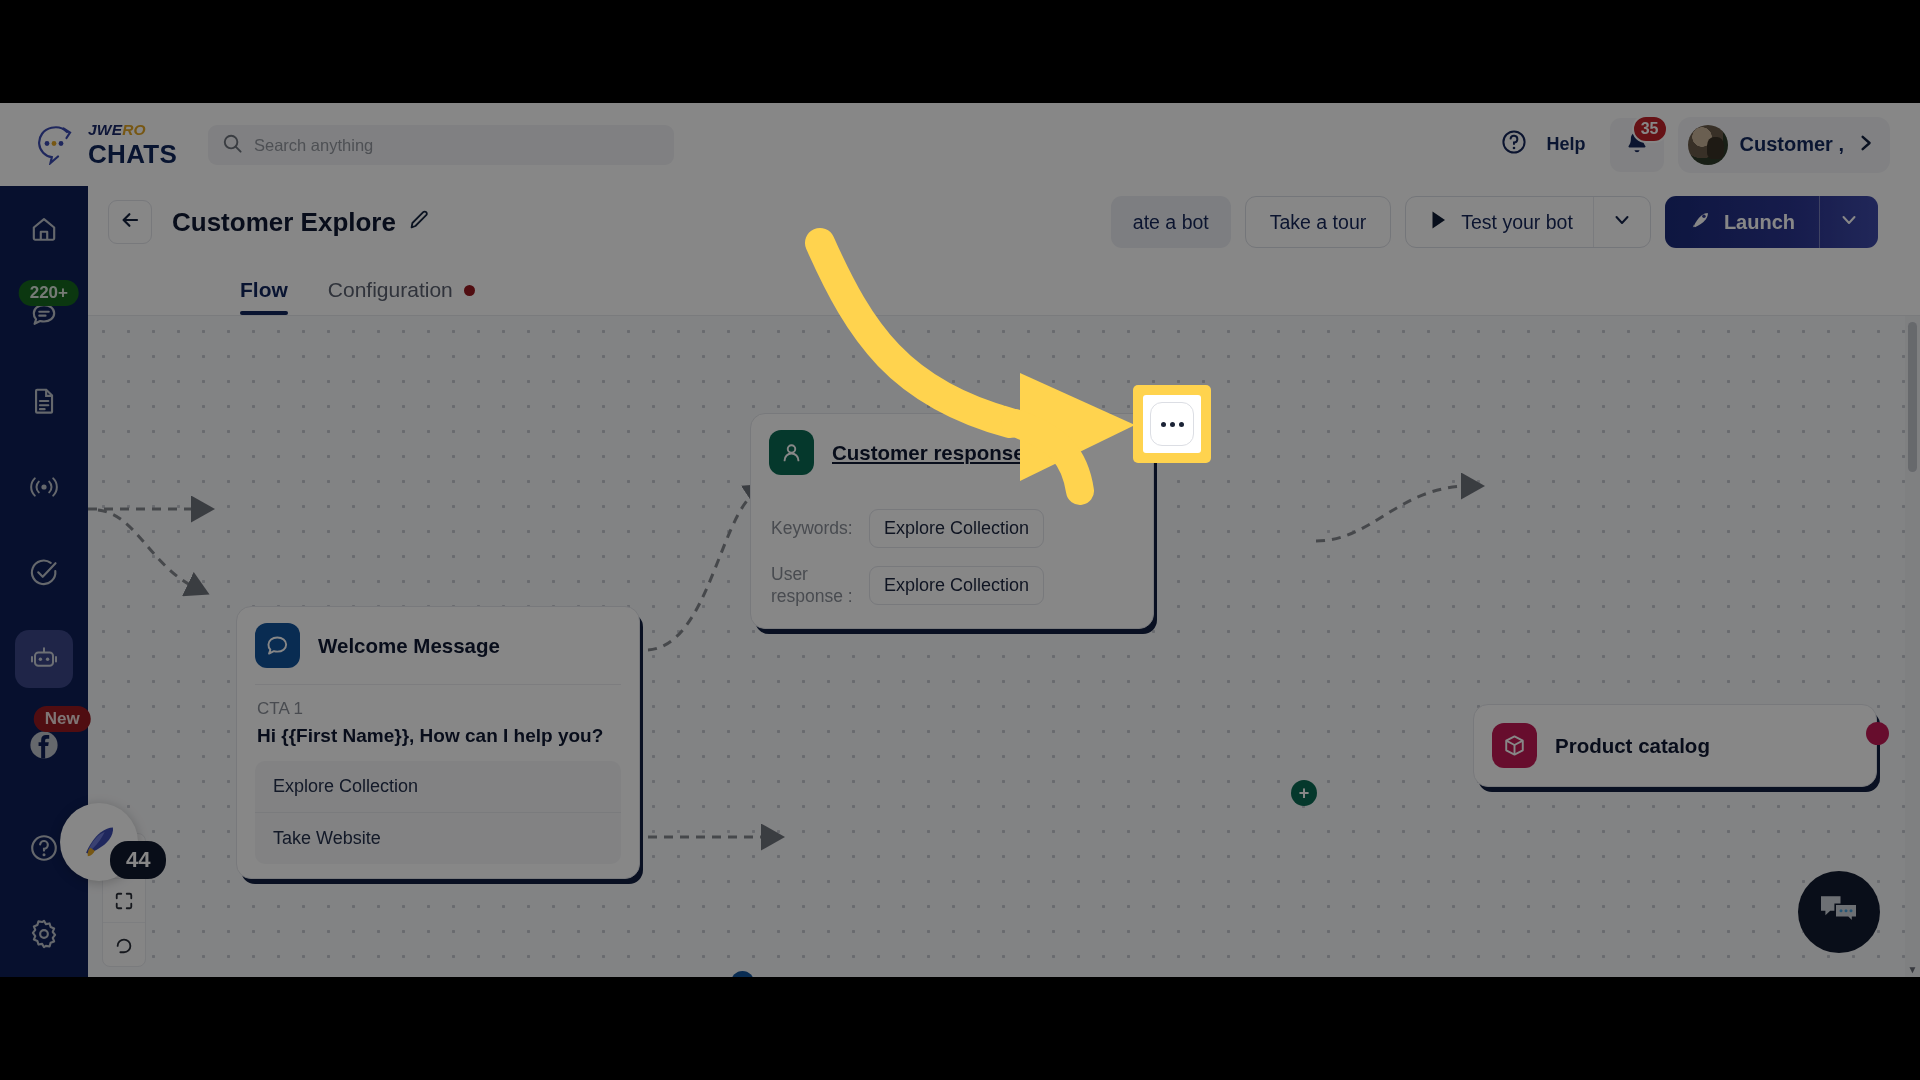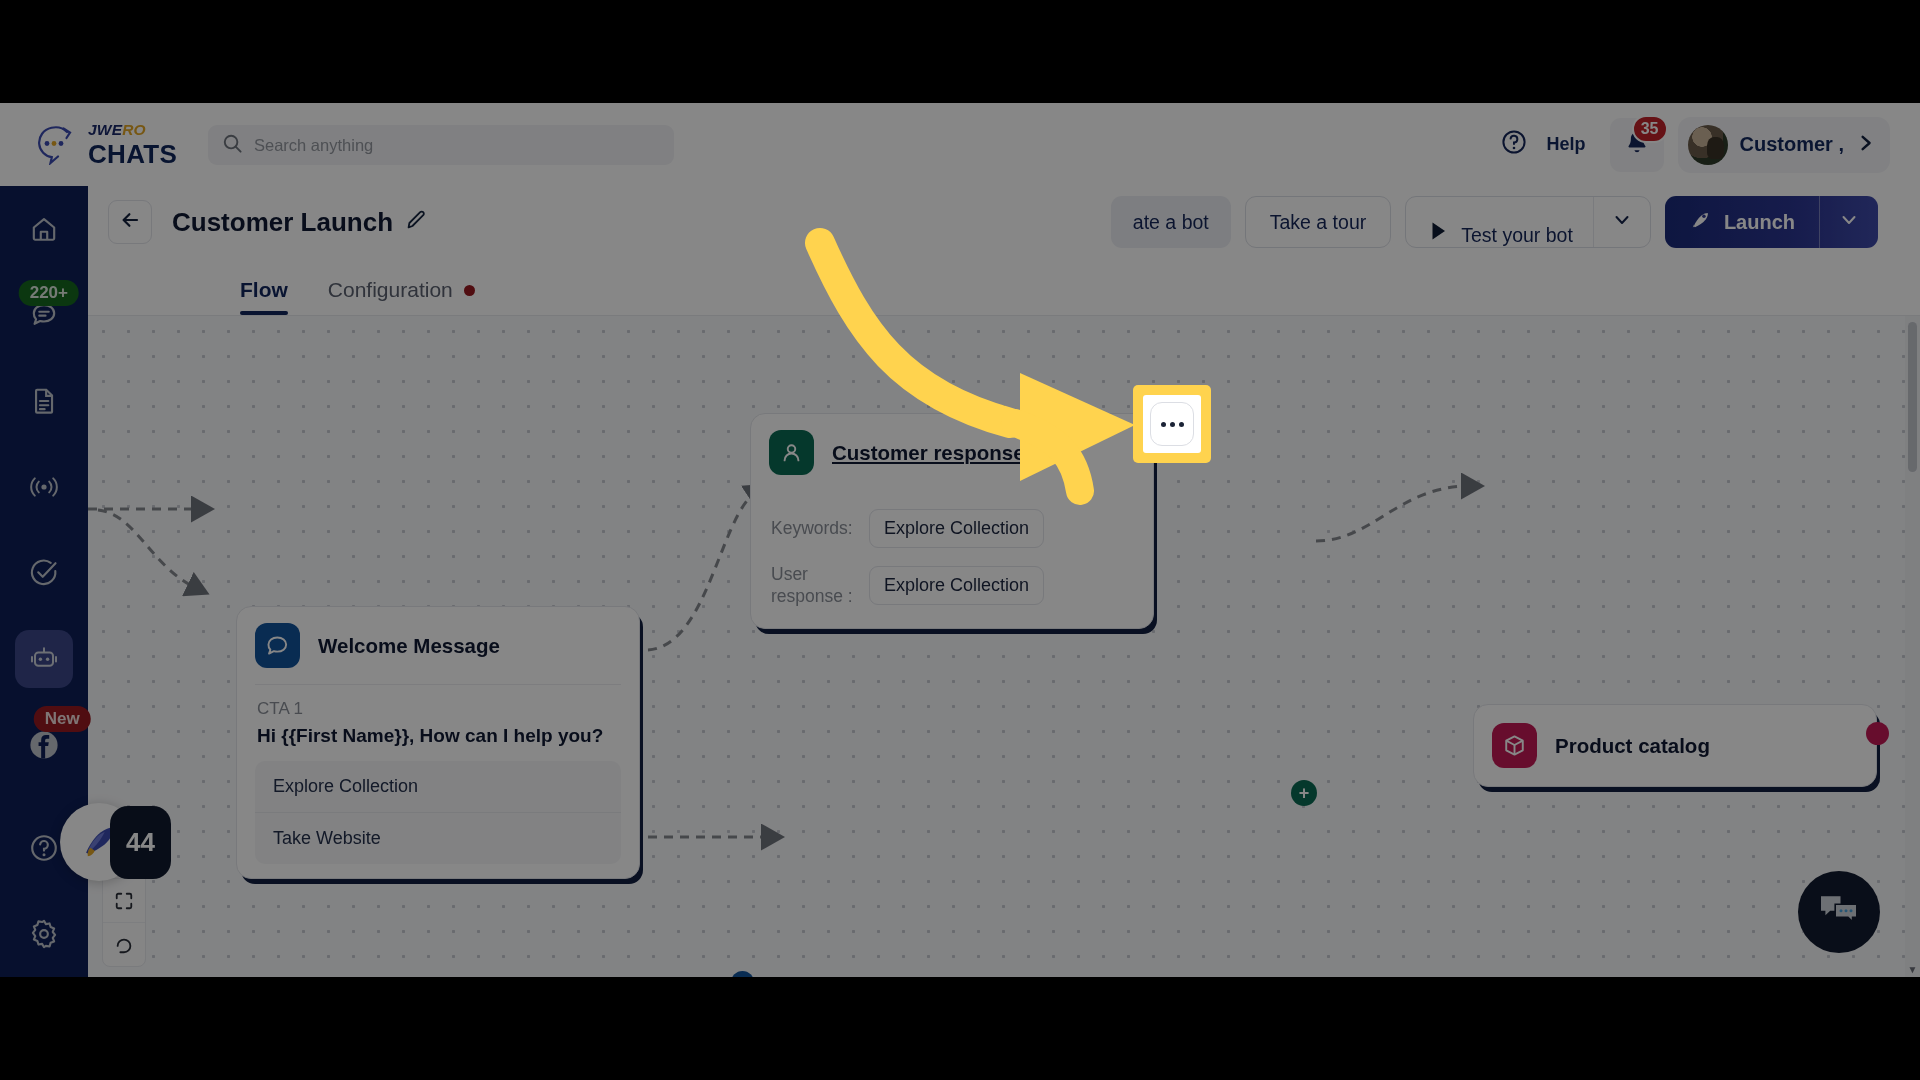--- a/index.html
+++ b/index.html
@@ -98,21 +98,21 @@
   .pencil-btn { margin-left: 12px; display: flex; align-items: center; cursor: pointer; }
 
   .subhead-actions { margin-left: auto; display: flex; align-items: center; gap: 14px; padding-right: 42px; }
   .btn {
     height: 52px; border-radius: 11px; display: flex; align-items: center; justify-content: center;
     font-size: 19.5px; color: #16275a; cursor: pointer; white-space: nowrap; background: #fff;
   }
   .btn.soft { background: #eceef3; border: none; padding: 0 22px; }
   .btn.outline { border: 1px solid #dcdfe6; padding: 0 24px; }
   .btn.split { border: 1px solid #dcdfe6; padding: 0; display: flex; align-items: stretch; }
-  .btn.split .seg1 { display: flex; align-items: flex-end; gap: 13px; padding: 0 20px 0 22px; }
+  .btn.split .seg1 { display: flex; align-items: center; gap: 13px; padding: 0 20px 0 22px; }
   .btn.split .seg2 { display: flex; align-items: center; padding: 0 18px; border-left: 1px solid #e7e9ee; }
   .btn.primary {
     background: linear-gradient(90deg,#1b2b7a 0%,#2b3590 60%,#3f4aa8 100%); color: #fff;
     border-radius: 11px; padding: 0; display: flex; align-items: stretch; overflow: hidden;
   }
   .btn.primary .seg1 { display: flex; align-items: center; gap: 12px; padding: 0 24px; font-size: 20px; font-weight: bold; }
   .btn.primary .seg2 { display: flex; align-items: center; padding: 0 19px; border-left: 1px solid rgba(255,255,255,.35); }
 
   
   .tabsbar {
@@ -187,21 +187,21 @@
   .zoomctl div { height: 44px; display: flex; align-items: center; justify-content: center; cursor: pointer; }
   .zoomctl div + div { border-top: 1px solid #eceef1; }
 
   .launcher {
     position: absolute; left: 60px; bottom: 96px; width: 78px; height: 78px; border-radius: 50%;
     background: #fff; box-shadow: 0 2px 12px rgba(0,0,0,.22); display: flex; align-items: center; justify-content: center;
     z-index: 30; cursor: pointer;
   }
   .launcher-badge {
     position: absolute; left: 110px; bottom: 98px; background: #101a2e; color: #fff;
-    border-radius: 18px; padding: 21px 16px; font-size: 26px; font-weight: bold; z-index: 31;
+    border-radius: 18px; padding: 6px 16px; font-size: 22px; font-weight: bold; z-index: 31;
   }
   .chatbubble {
     position: absolute; right: 40px; bottom: 24px; width: 82px; height: 82px; border-radius: 50%;
     background: #121c30; display: flex; align-items: center; justify-content: center; z-index: 30; cursor: pointer;
   }
 
   
   .callout {
     position: absolute; left: 681px; top: 166px; width: 477px; height: 138px;
     background: #e9ebf0; border-radius: 14px; z-index: 80;
@@ -389,21 +389,21 @@
 
     <div class="subhead">
       <div class="back-btn">
         <span>
           <svg viewBox="0 0 24 24" width="24" height="24">
             <line x1="19" y1="12" x2="6" y2="12" stroke="#13213d" stroke-width="2.2" stroke-linecap="round"></line>
             <path d="M11.4 6.2 5.6 12l5.8 5.8" fill="none" stroke="#13213d" stroke-width="2.2" stroke-linecap="round" stroke-linejoin="round"></path>
           </svg>
         </span>
       </div>
-      <div class="bot-title">Customer Launch</div>
+      <div class="bot-title">Customer Explore</div>
       <div class="pencil-btn">
         <span>
           <svg viewBox="0 0 22 22" width="22" height="22">
             <path d="M3.6 18.4 4.4 14 15.2 3.2a2.1 2.1 0 0 1 3 3L7.4 17l-3.8 1.4Z" fill="none" stroke="#15243f" stroke-width="1.8" stroke-linejoin="round"></path>
           </svg>
         </span>
       </div>
 
       <div class="subhead-actions">
         <div class="btn soft">

